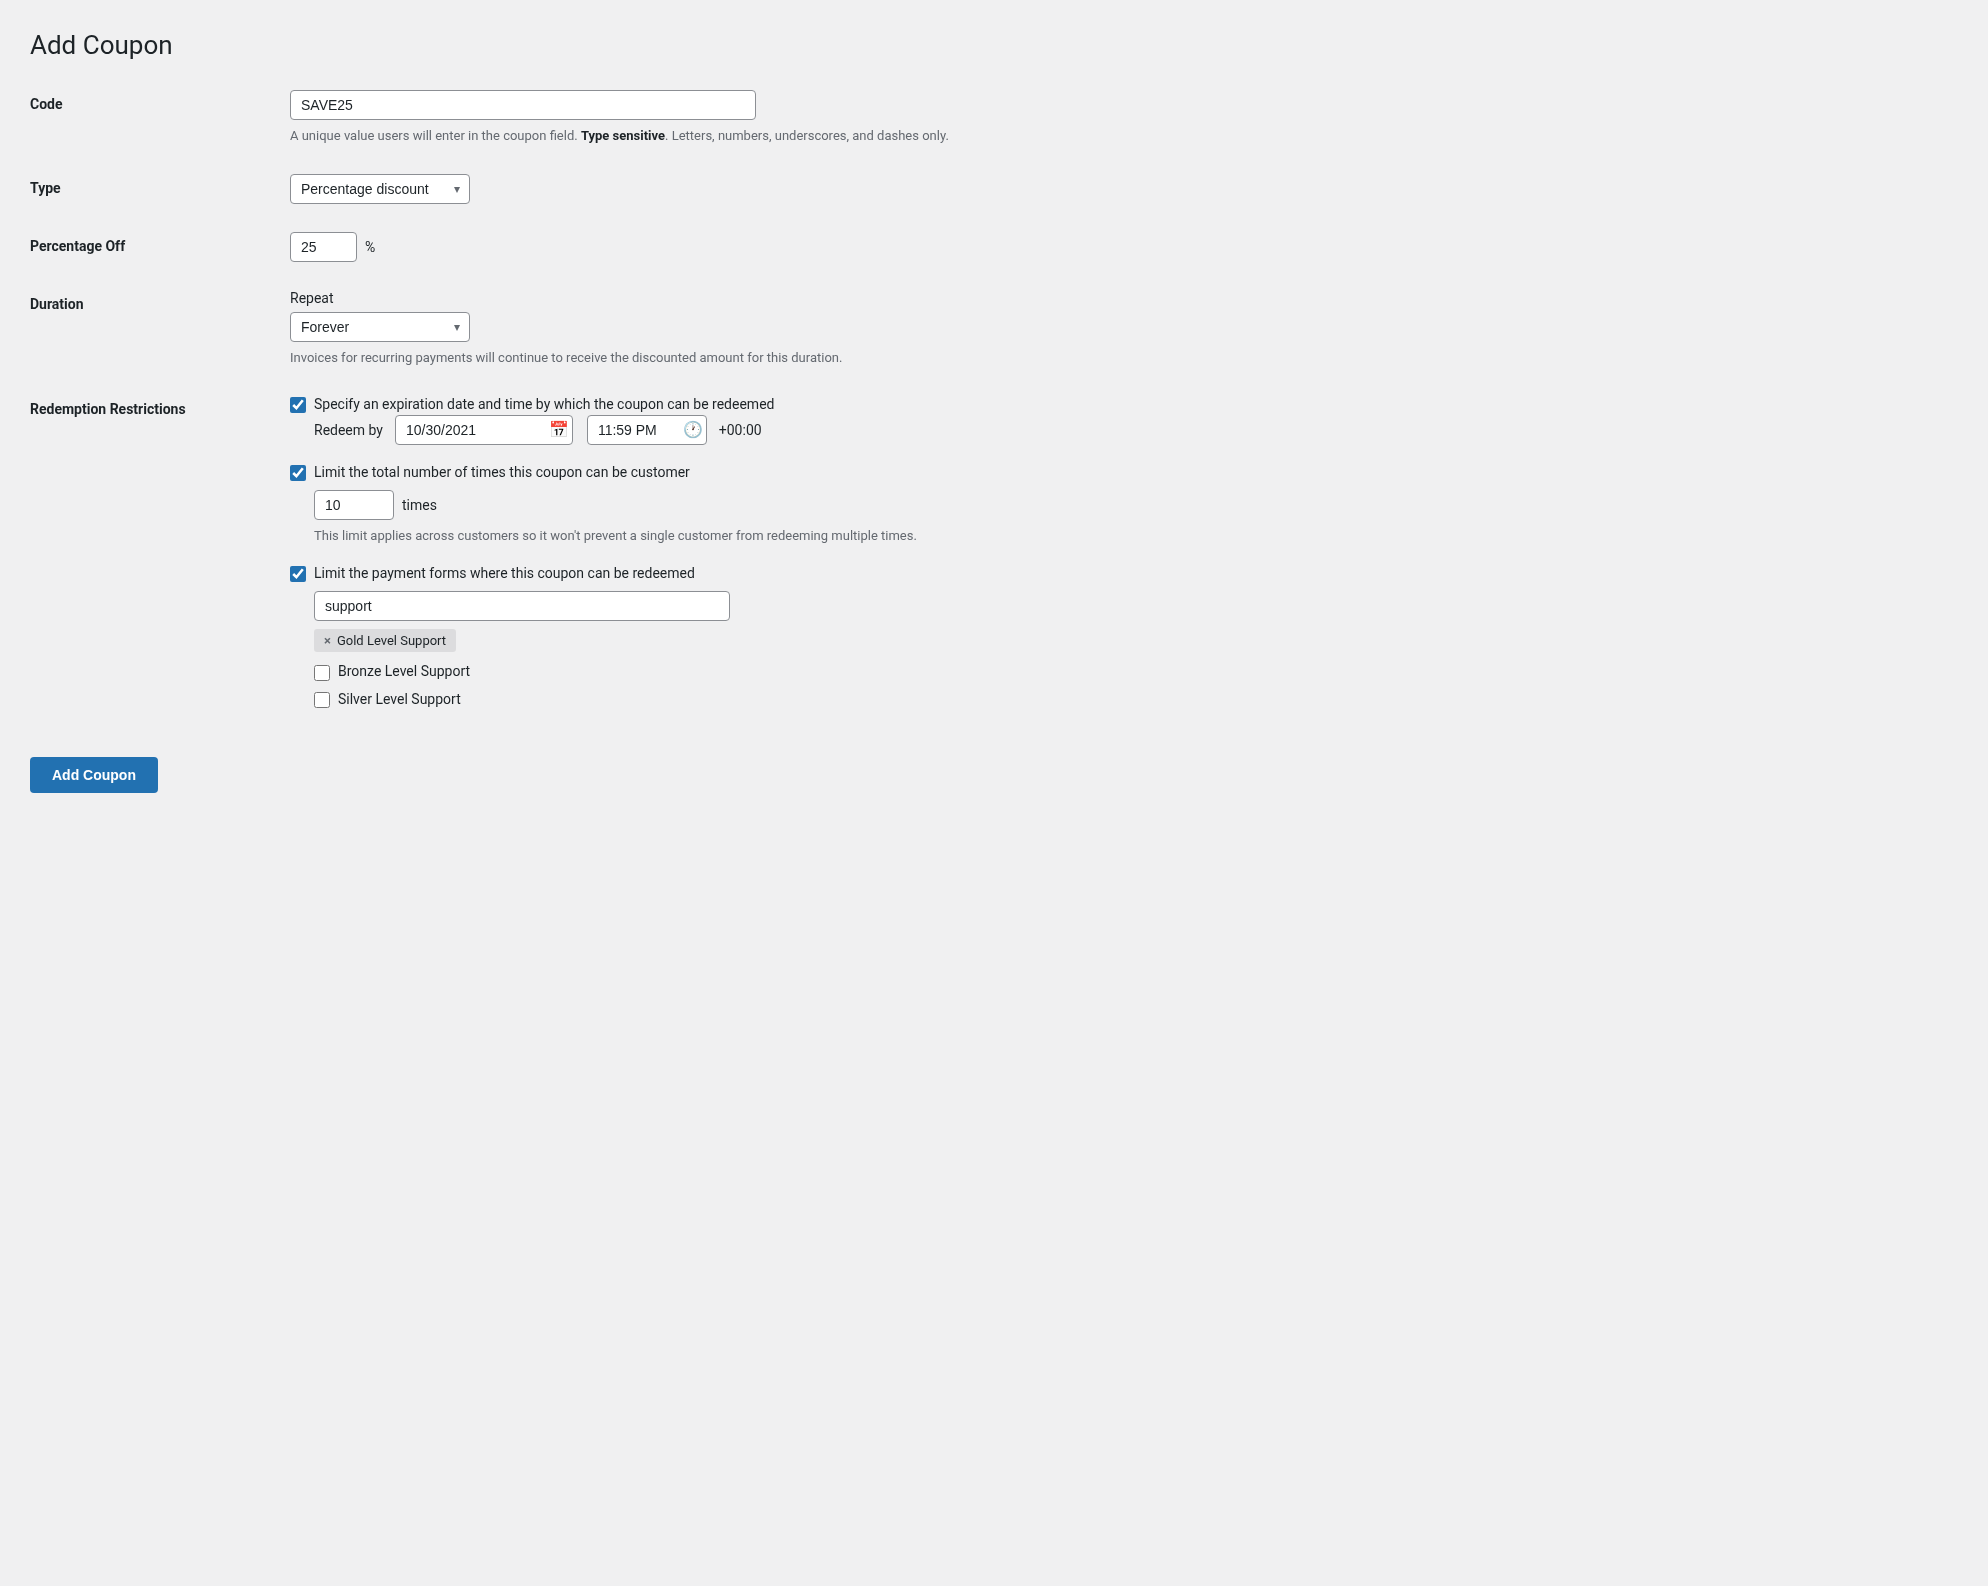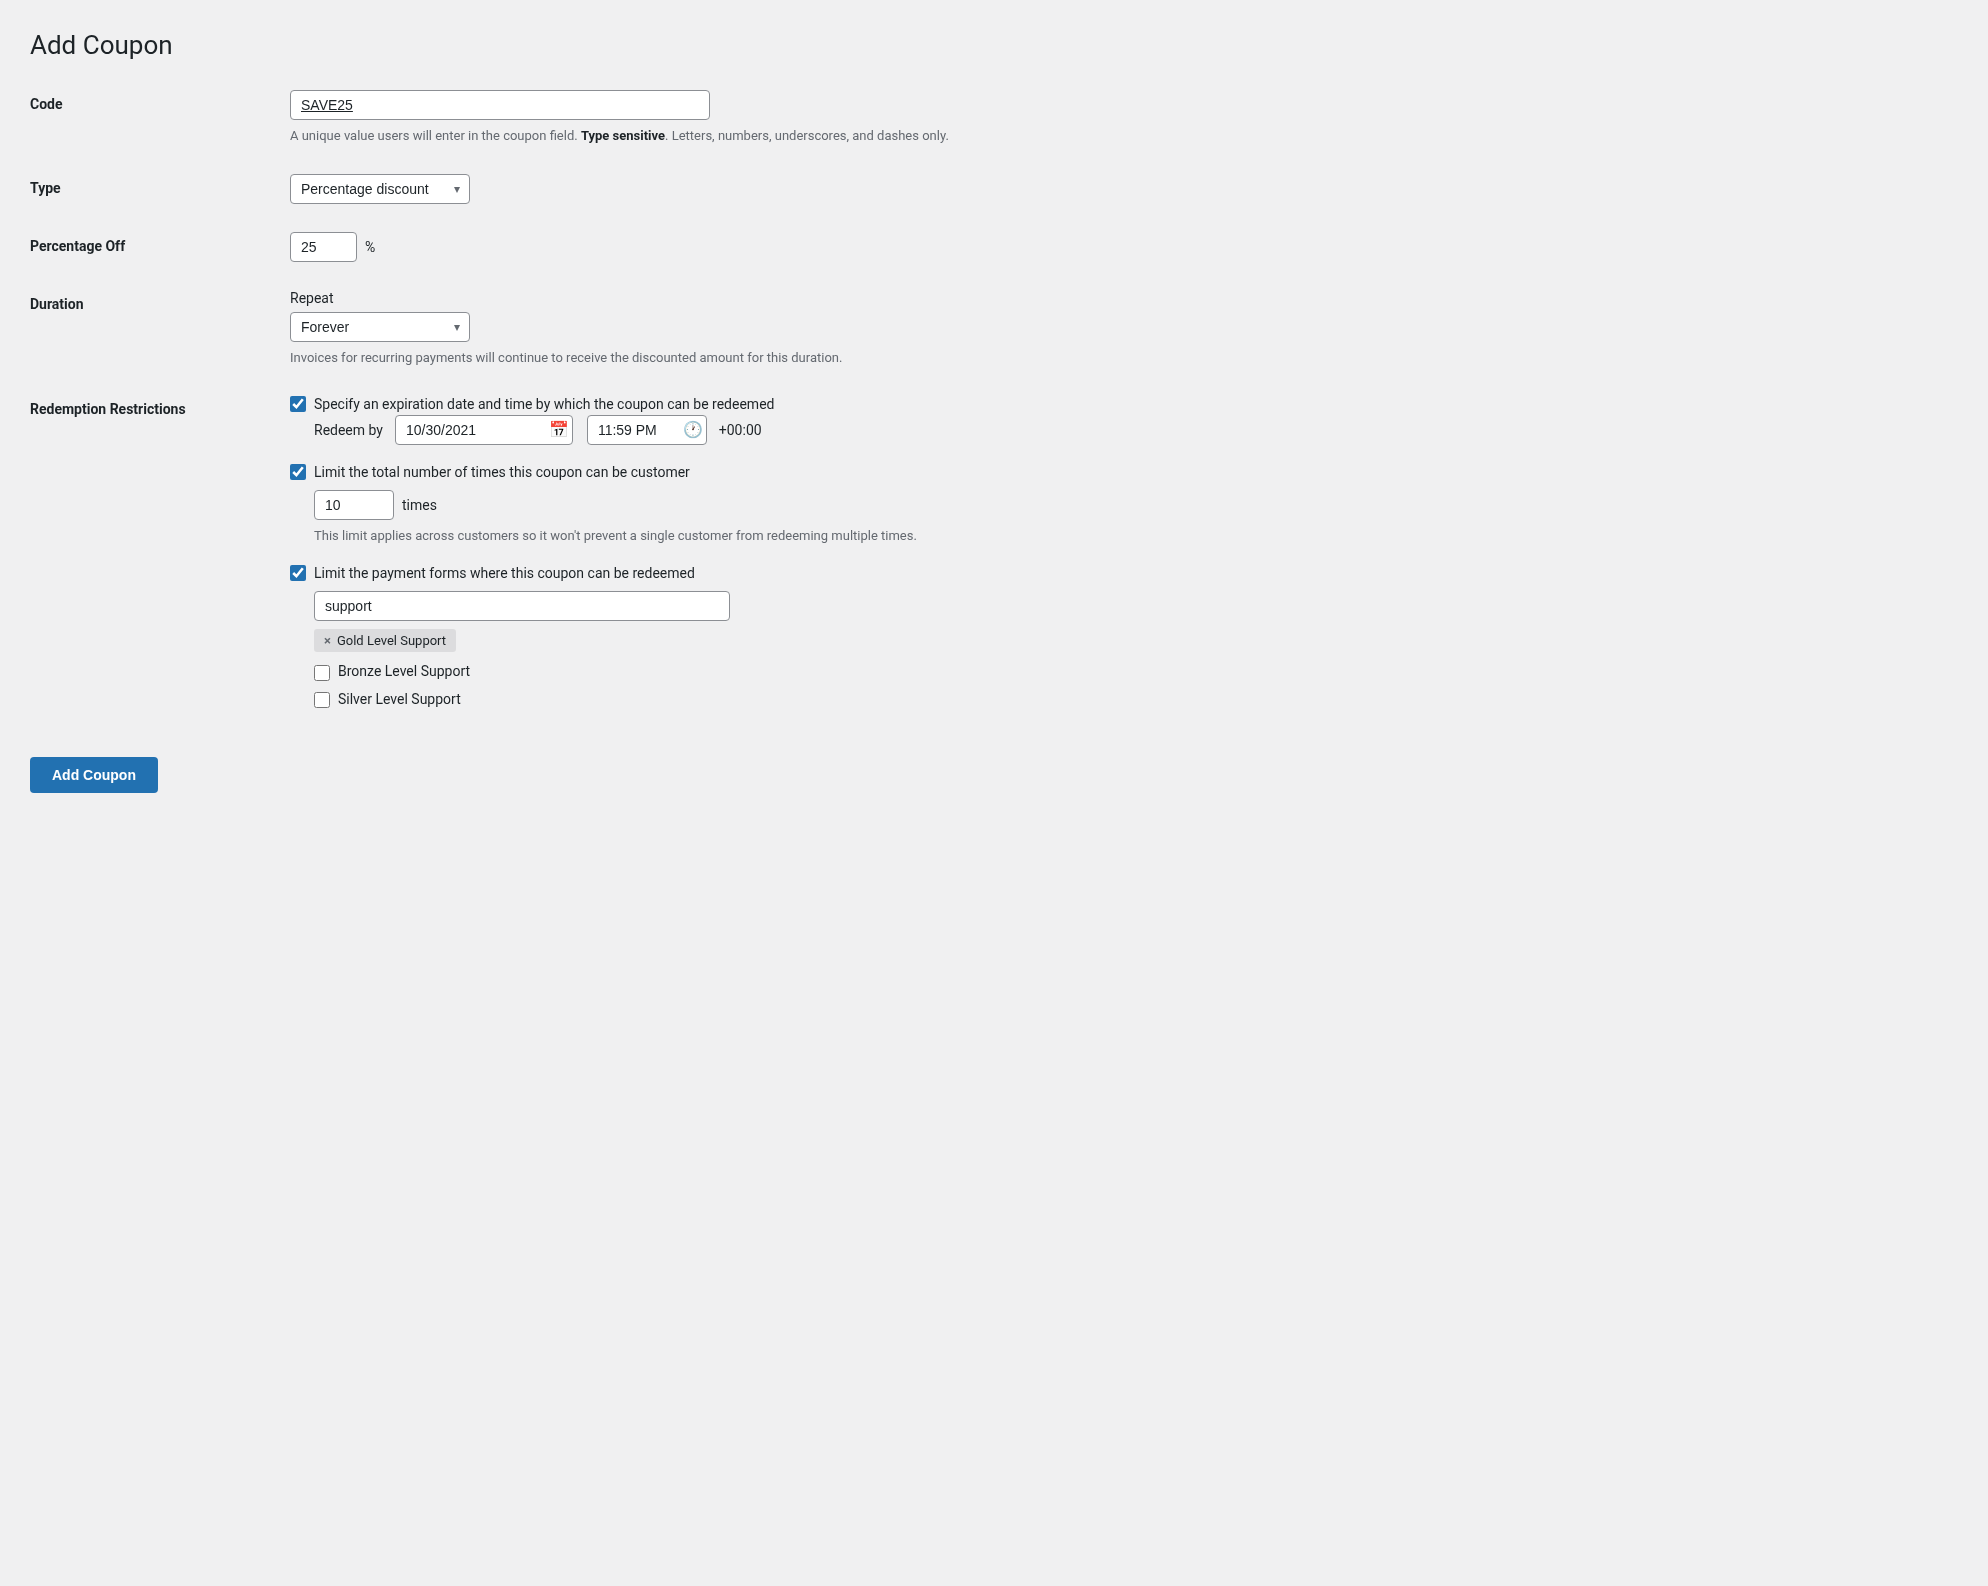--- a/index.html
+++ b/index.html
@@ -53,22 +53,21 @@
       border: 1px solid #8c8f94;
       border-radius: 4px;
       padding: 6px 10px;
       font-size: 14px;
       background: #fff;
       color: #1d2327;
       outline: none;
     }
 
     .code-input {
-      width: 420px;
-      text-decoration: underline;
+      width: 466px;
     }
 
     .help-text {
       color: #646970;
       font-size: 13px;
       margin-top: 6px;
       line-height: 1.5;
     }
 
     .help-text strong {
@@ -133,21 +132,21 @@
     }
 
     .redemption-section {
       display: flex;
       flex-direction: column;
       gap: 18px;
     }
 
     .checkbox-row {
       display: flex;
-      align-items: flex-start;
+      align-items: center;
       gap: 8px;
     }
 
     .checkbox-input {
       width: 16px;
       height: 16px;
       margin-top: 1px;
       accent-color: #2271b1;
       cursor: pointer;
       flex-shrink: 0;

